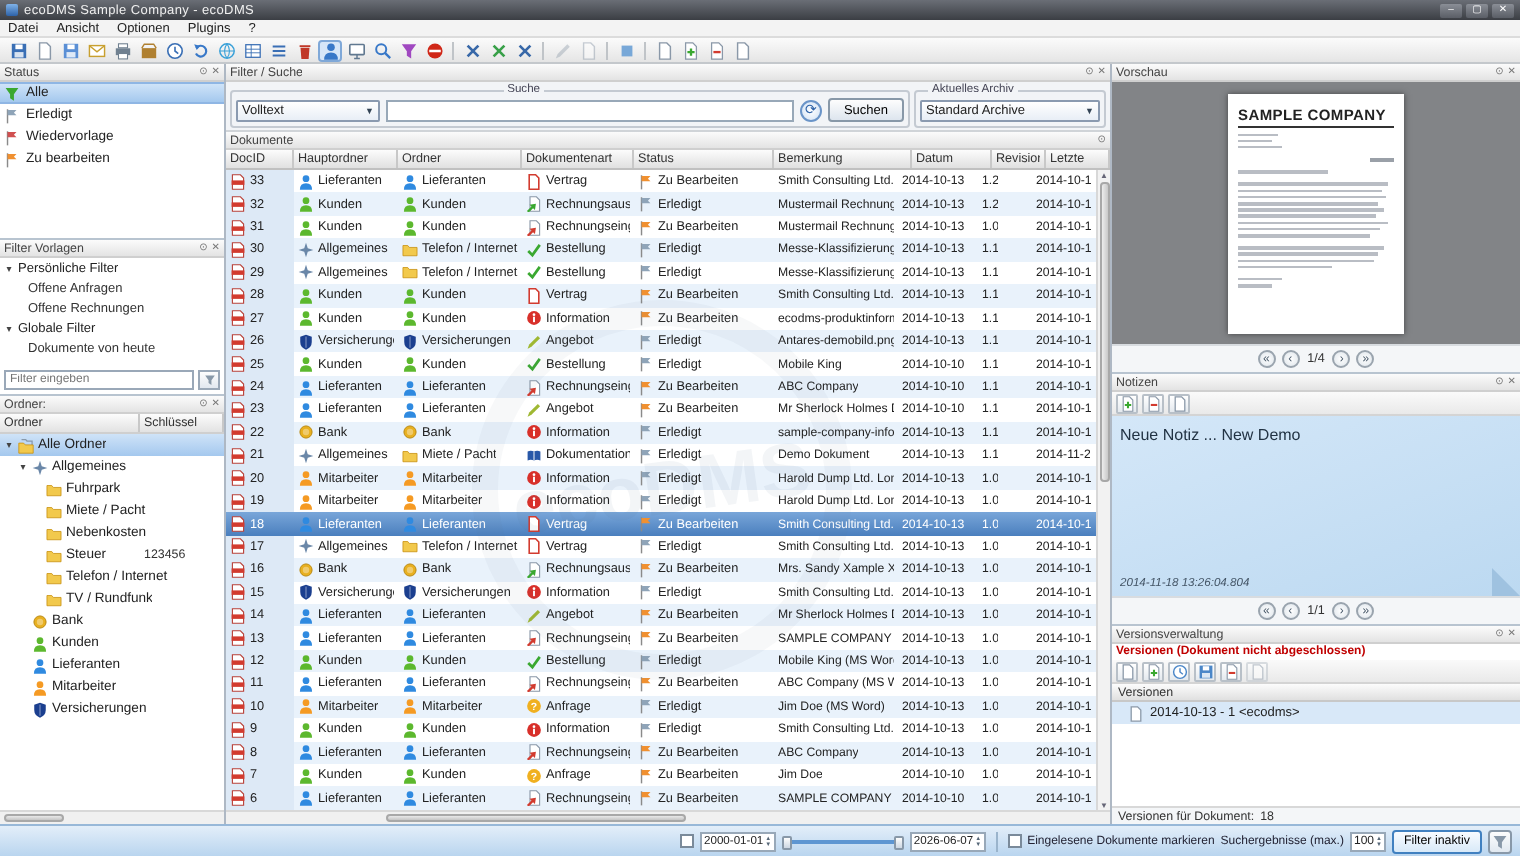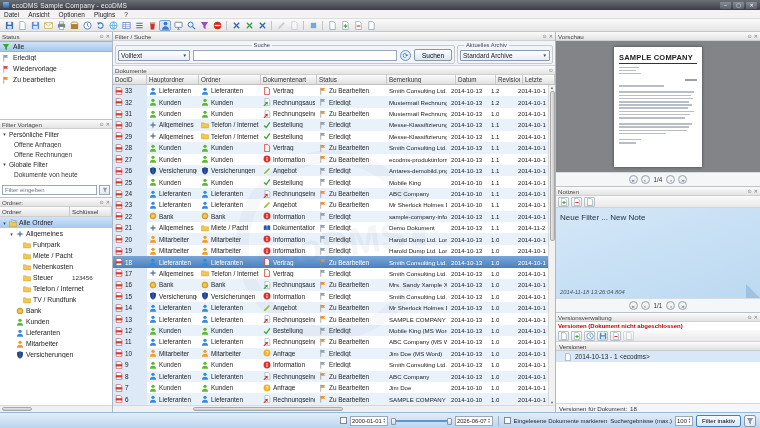--- a/index.html
+++ b/index.html
@@ -1992,21 +1992,21 @@
                 <use href="#s-pageminus"></use>
               </svg>
             </span>
             <span class="mbtn">
               <svg class="i" style="color: rgb(136, 152, 168);">
                 <use href="#s-page"></use>
               </svg>
             </span>
           </div>
         <div class="note">
-          <div class="note-text">Neue Filter ... New Note</div>
+          <div class="note-text">Neue Notiz ... New Demo</div>
           <div class="note-ts">2014-11-18 13:26:04.804</div>
         </div>
         <div class="pager">
           <span class="pgb">«</span>
           <span class="pgb">‹</span>
           <span class="pglabel">1/1</span>
           <span class="pgb">›</span>
           <span class="pgb">»</span>
         </div>
       </section>

